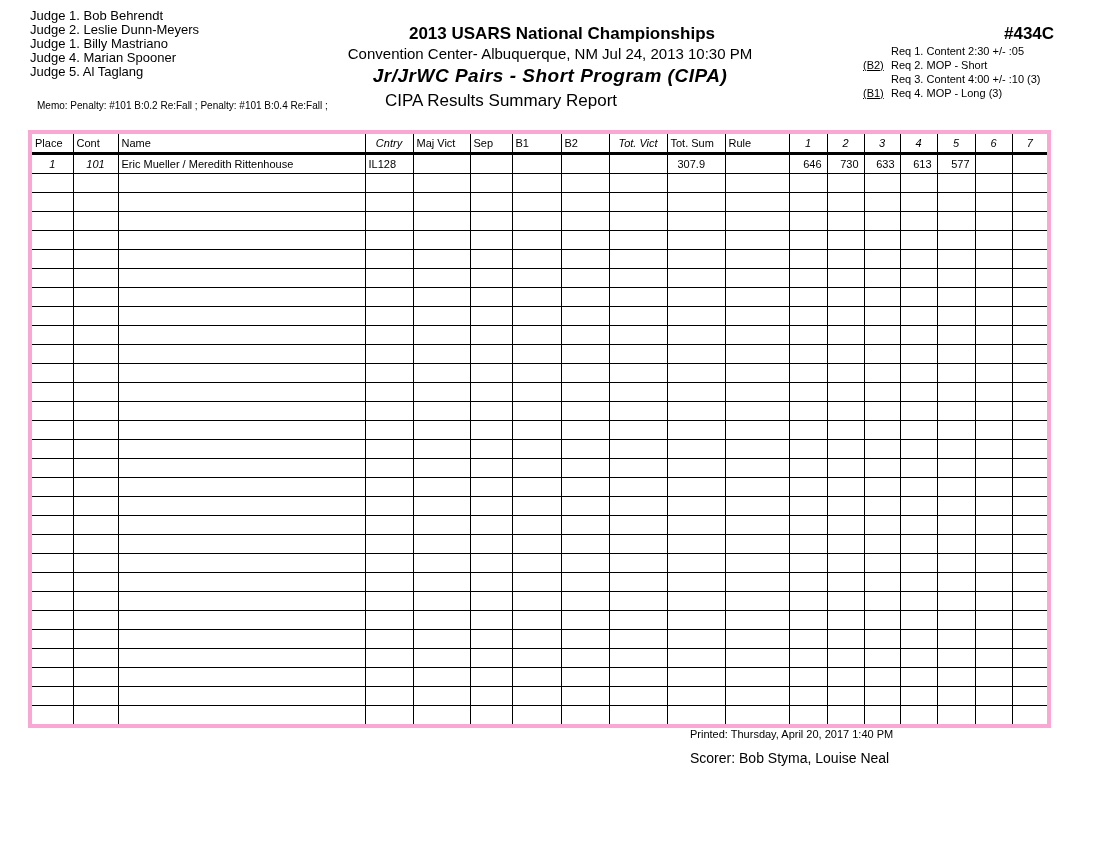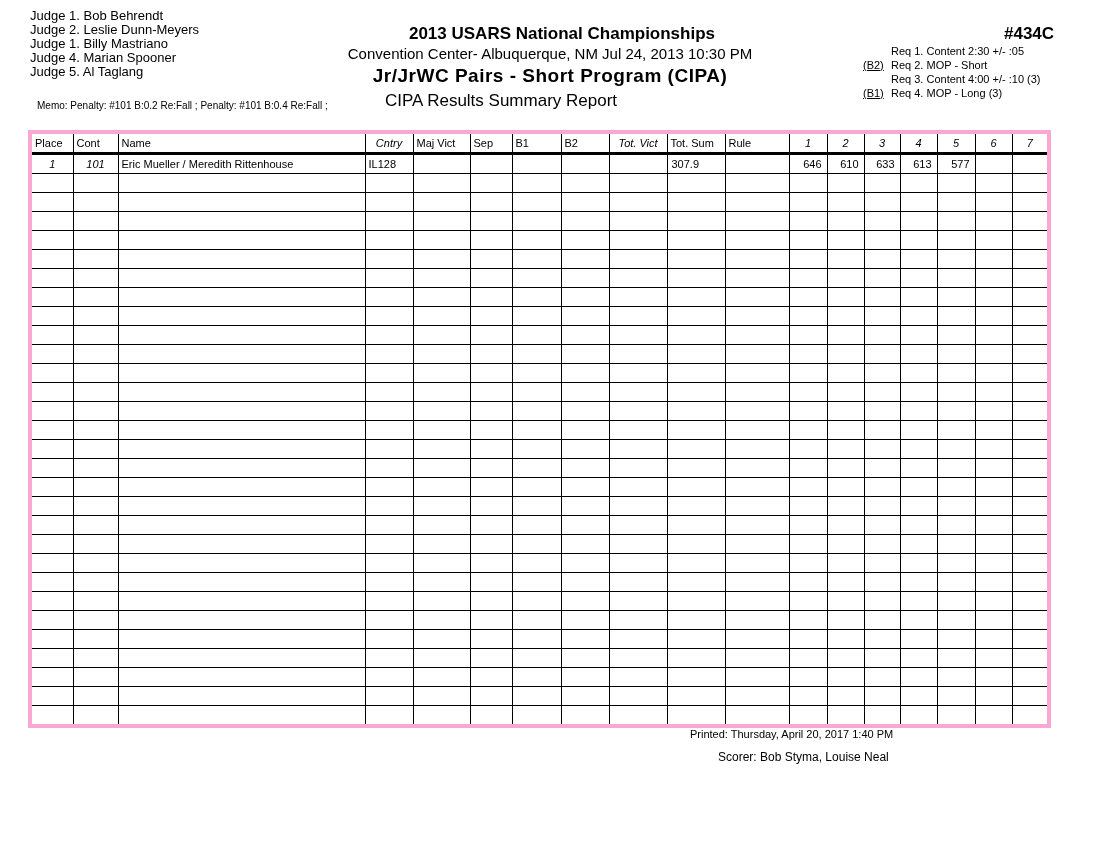--- a/index.html
+++ b/index.html
@@ -4,35 +4,35 @@
 <style>
   html, body { margin:0; padding:0; background:#ffffff; }
   body { width:1100px; height:850px; position:relative; overflow:hidden;
          font-family:"Liberation Sans", sans-serif; color:#000; }
   .abs { position:absolute; white-space:nowrap; }
   .judges { left:30px; top:9px; font-size:13px; line-height:14px; }
   .judges .jl { display:block; }
   .title1 { left:10px; width:1100px; top:24px; text-align:center; font-size:17px; font-weight:bold; }
   .title1 span { position:relative; left:2px; }
   .venue { left:0; width:1100px; top:45px; text-align:center; font-size:15px; }
-  .event { left:0; width:1100px; top:65px; text-align:center; font-size:19px; font-weight:bold; letter-spacing:0.5px; }
+  .event { left:0; width:1100px; top:65px; text-align:center; font-size:19px; font-weight:bold; letter-spacing:0.5px;font-style:italic; }
   .report { left:0; width:1002px; top:91px; text-align:center; font-size:17px; }
   .num { left:964px; top:24px; font-size:17px; font-weight:bold;margin-left:40px; }
   .reqs { left:863px; top:44px; font-size:11px; line-height:14px; }
   .reqs .rl { display:block; }
   .reqs .pre { display:inline-block; width:28px;text-decoration:underline; }
   .memo { left:37px; top:100px; font-size:10px; }
   table.res { position:absolute; left:28px; top:130px; border-collapse:collapse; table-layout:fixed; font-size:11px; }
   table.res td, table.res th { border:1px solid #000; height:18px; padding:0 3px; font-weight:normal; overflow:hidden; white-space:nowrap; }
   table.res thead th { border-bottom:3px solid #000; text-align:left; }
   table.res th.c, table.res td.c { text-align:center;font-style:italic; }
   table.res td.r { text-align:right; padding-right:5px; }
   table.res { border:4px solid #f9a8d4; }
   .printed { left:690px; top:728px; font-size:11px; }
-  .scorer { left:690px; top:750px; font-size:12px;margin-left:28px; }
+  .scorer { left:690px; top:750px; font-size:14px; }
 </style>
 </head>
 <body>
 
 <div class="abs judges">
   <span class="jl">Judge  1.  Bob Behrendt</span>
   <span class="jl">Judge  2.  Leslie Dunn-Meyers</span>
   <span class="jl">Judge  1.  Billy Mastriano</span>
   <span class="jl">Judge  4.  Marian Spooner</span>
   <span class="jl">Judge  5.  Al Taglang</span>
@@ -101,24 +101,24 @@
     <tr>
       <td class="c">1</td>
       <td class="c">101</td>
       <td>Eric Mueller / Meredith Rittenhouse</td>
       <td>IL128</td>
       <td></td>
       <td></td>
       <td></td>
       <td></td>
       <td></td>
-      <td style="padding-left:4px">307.9</td>
+      <td style="padding-left:10px">307.9</td>
       <td></td>
       <td class="r">646</td>
-      <td class="r">610</td>
+      <td class="r">730</td>
       <td class="r">633</td>
       <td class="r">613</td>
       <td class="r">577</td>
       <td class="r"></td>
       <td class="r"></td>
     </tr>
   <tr>
         <td></td>
         <td></td>
         <td></td>

